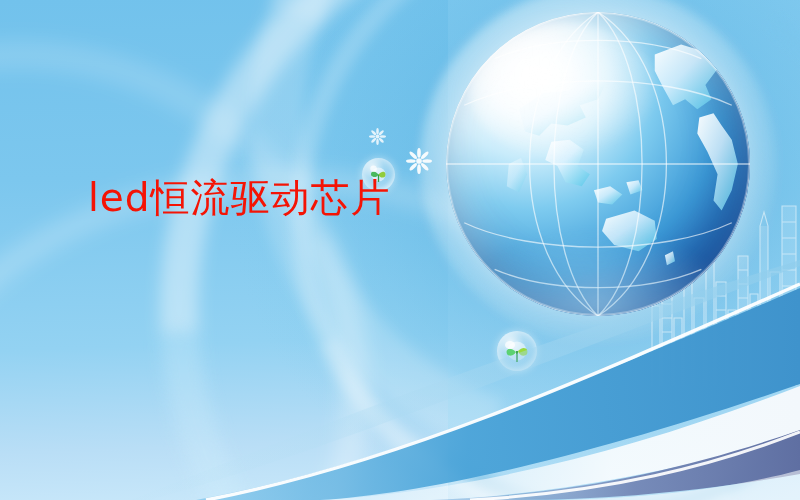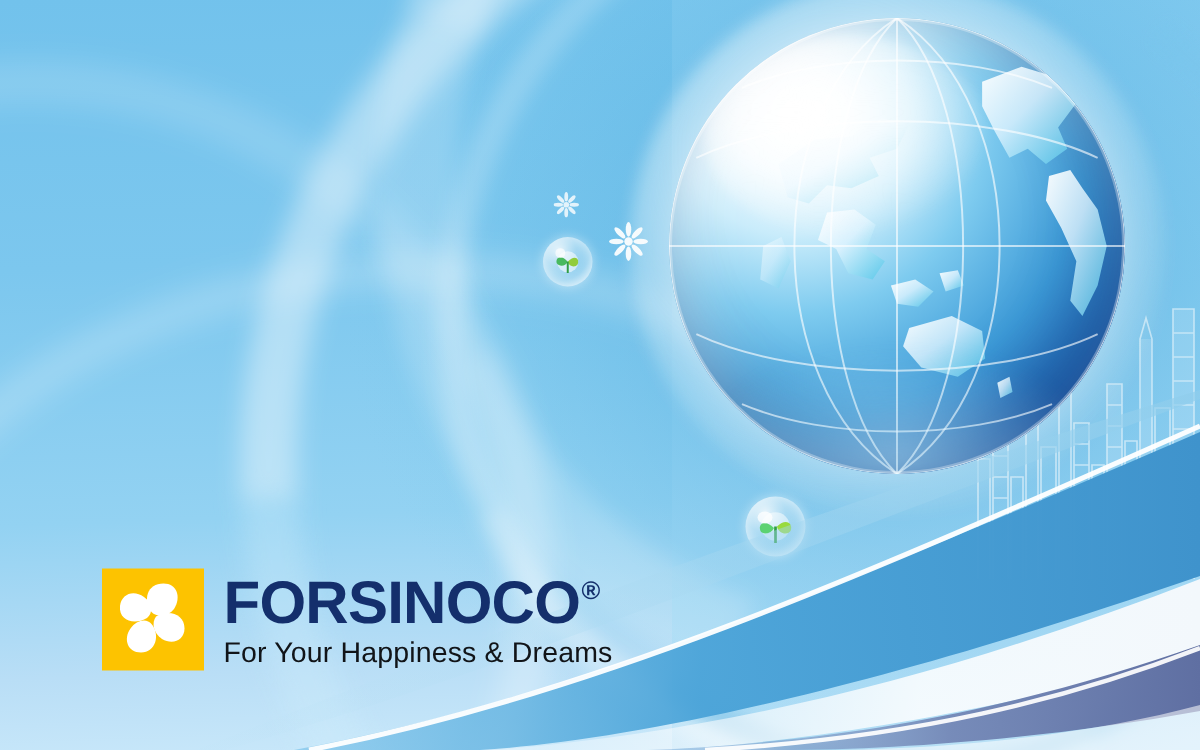--- a/index.html
+++ b/index.html
@@ -399,35 +399,17 @@
 
       <path d="M432 240 C 580 234, 690 208, 800 170 L800 214 C 700 232, 600 240, 520 240 Z" fill="url(#rbSteel)"></path>
 
       <path d="M470 240 C 610 232, 712 206, 800 172" fill="none" stroke="#ffffff" stroke-width="3" stroke-opacity=".92"></path>
 
       <path d="M560 240 C 660 238, 740 226, 800 210 L800 240 Z" fill="#ffffff" fill-opacity=".55"></path>
     </svg>
   </div>
 
   <div class="headline">
-  </div>
-
-  <div class="logo">
-    <div class="logo-mark">
-      <svg viewBox="0 0 68 68">
-        <g fill="#ffffff">
-          <path d="M33 29 C 27 21, 30 10, 41 10 C 50 10, 53 19, 48 27 C 44 32, 37 33, 33 29 Z"></path>
-          <path d="M36 32 C 44 27, 55 30, 55 40 C 55 48, 47 51, 40 47 C 34 43, 33 36, 36 32 Z"></path>
-          <path d="M33 37 C 39 44, 36 56, 26 56 C 17 56, 14 47, 19 40 C 23 34, 30 33, 33 37 Z"></path>
-          <path d="M30 33 C 22 38, 11 35, 12 25 C 13 17, 21 14, 28 19 C 34 23, 34 30, 30 33 Z"></path>
-        </g>
-      </svg>
-    </div>
-    <div class="logo-text">
-      <div class="logo-word">
-        <span>FORSINOCO</span>
-        <span class="logo-reg">®</span>
-      </div>
-      <div class="logo-tag">For Your Happiness &amp; Dreams</div>
-    </div>
-  </div>
+    <div>led恒流驱动芯片</div>
+  </div>
+
 
 </div>
 
 </body></html>

